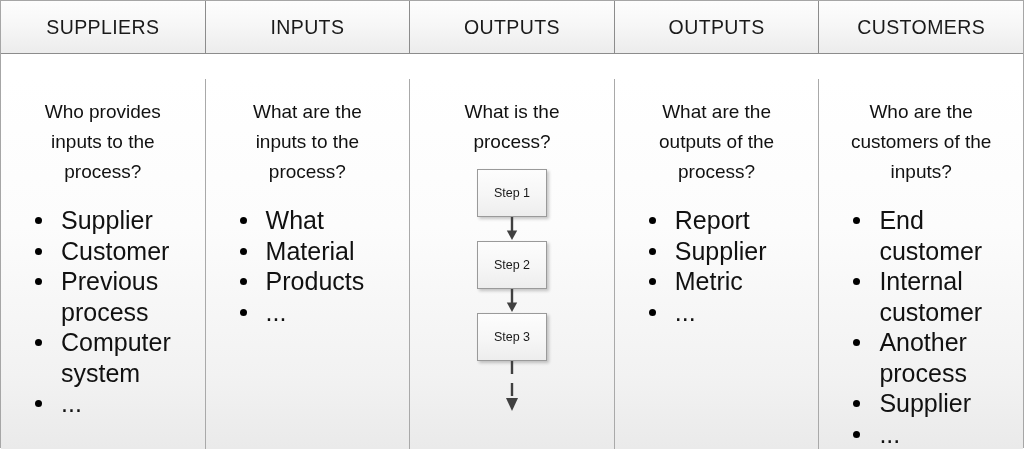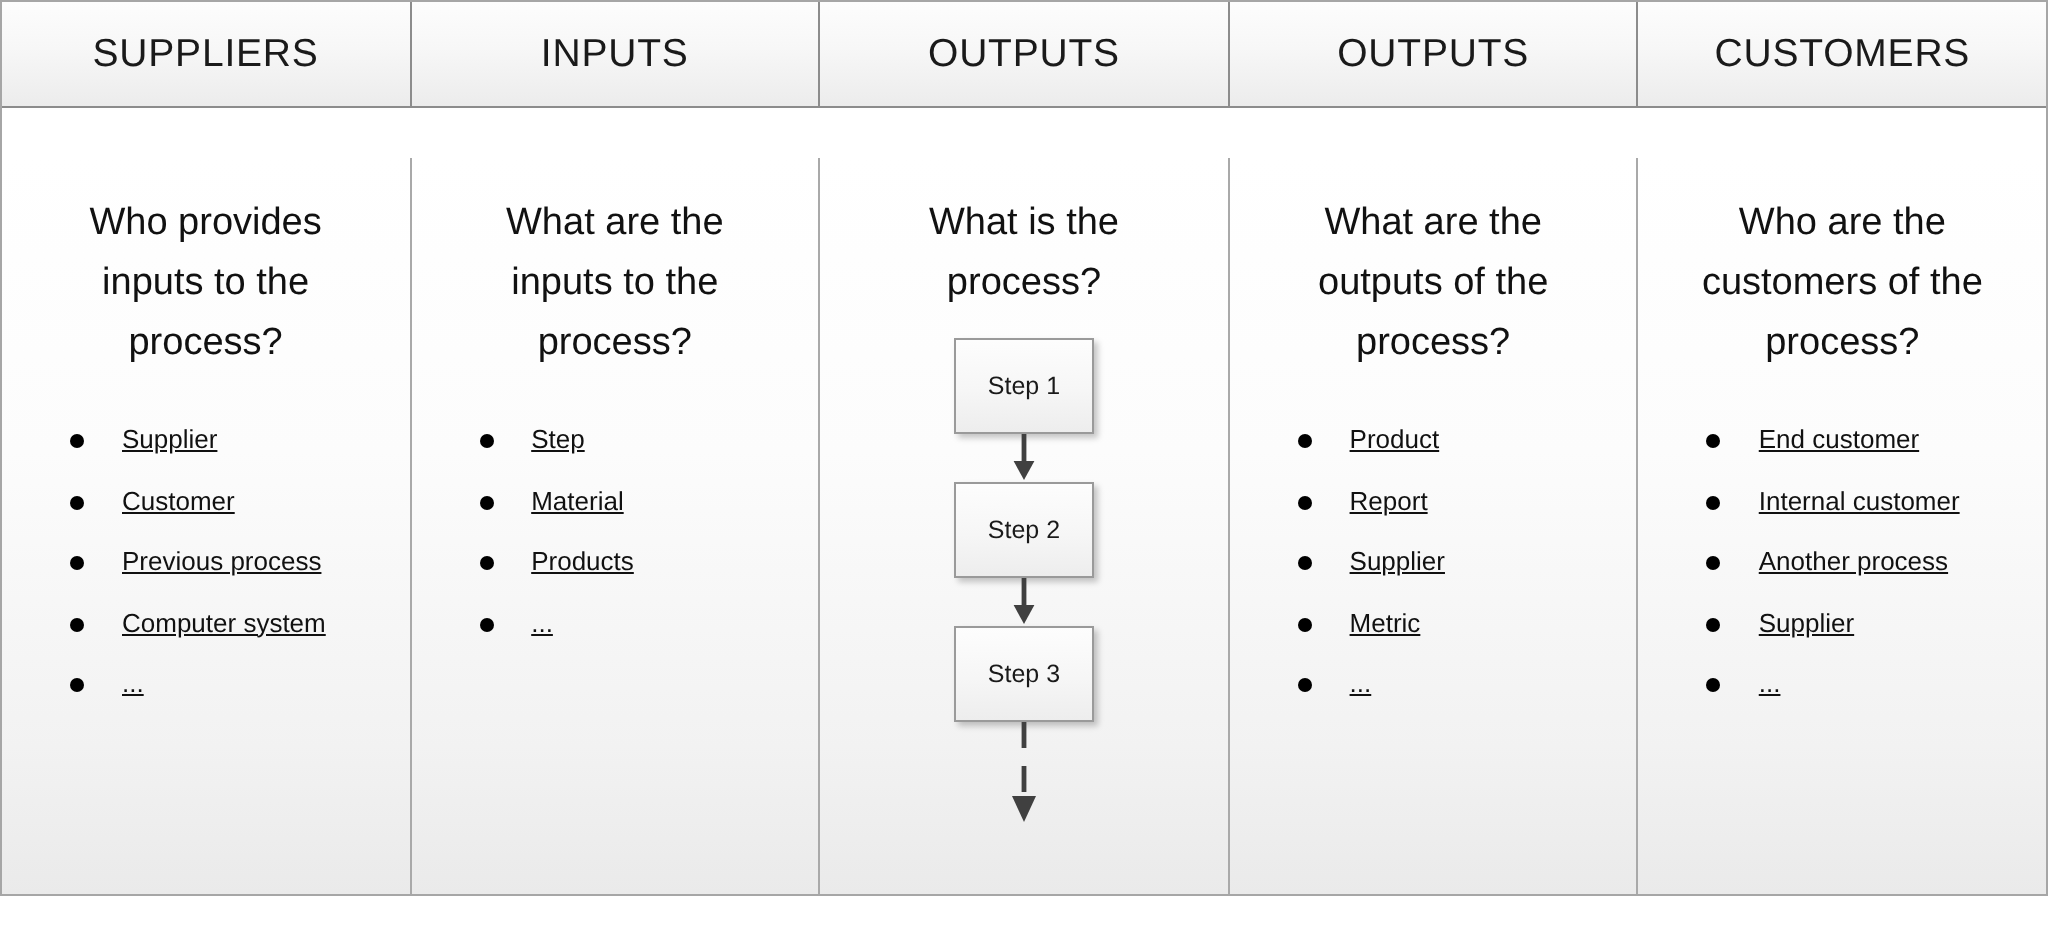--- a/index.html
+++ b/index.html
@@ -69,26 +69,25 @@
     padding: 8px 14px 0 14px;
   }
 
   .bullets {
     list-style: none;
     margin: 18px 0 0 0;
     padding: 0 4px 0 22px;
   }
   .bullets li {
     position: relative;
-    font-size: 13px;
+    font-size: 25px;
     line-height: 30.5px;
     color: #111111;
     padding-left: 32px;
     margin: 0;
-    text-decoration: underline;
   }
   .bullets li::before {
     content: "";
     position: absolute;
     left: 6px;
     top: 12px;
     width: 7px;
     height: 7px;
     border-radius: 50%;
     background: #000000;
@@ -158,21 +157,21 @@
         <li>Customer</li>
         <li>Previous process</li>
         <li>Computer system</li>
         <li>...</li>
       </ul>
     </div>
 
     <div class="body-cell">
       <div class="question">What are the inputs to the process?</div>
       <ul class="bullets">
-        <li>Step</li>
+        <li>What</li>
         <li>Material</li>
         <li>Products</li>
         <li>...</li>
       </ul>
     </div>
 
     <div class="body-cell">
       <div class="question">What is the process?</div>
 
       <div class="flow">
@@ -203,30 +202,29 @@
           <line x1="7" y1="0" x2="7" y2="38" stroke="#404040" stroke-width="2.4" stroke-dasharray="13 9"></line>
           <polygon points="7,50 1,37 13,37" fill="#404040"></polygon>
         </svg>
 
       </div>
     </div>
 
     <div class="body-cell">
       <div class="question">What are the outputs of the process?</div>
       <ul class="bullets">
-        <li>Product</li>
         <li>Report</li>
         <li>Supplier</li>
         <li>Metric</li>
         <li>...</li>
       </ul>
     </div>
 
     <div class="body-cell">
-      <div class="question">Who are the customers of the process?</div>
+      <div class="question">Who are the customers of the inputs?</div>
       <ul class="bullets">
         <li>End customer</li>
         <li>Internal customer</li>
         <li>Another process</li>
         <li>Supplier</li>
         <li>...</li>
       </ul>
     </div>
 
   </div>

